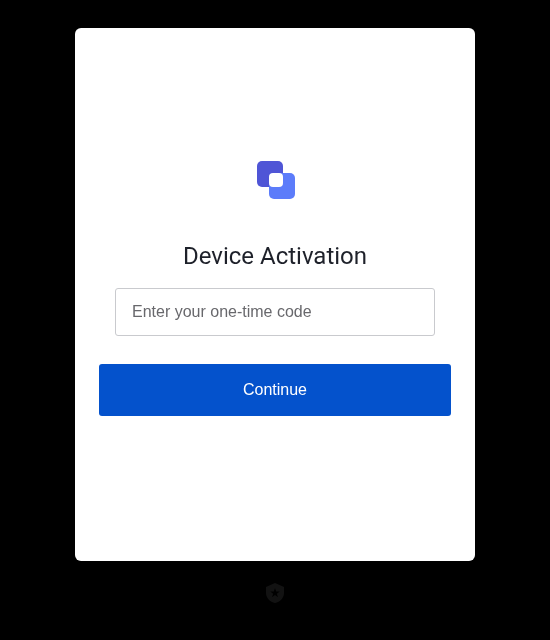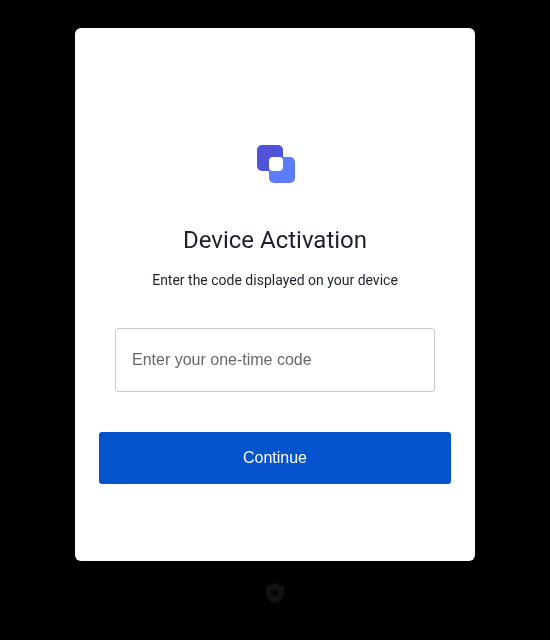--- a/index.html
+++ b/index.html
@@ -19,21 +19,21 @@
     }
     .card {
       width: 400px;
       height: 533px;
       background: #fff;
       border-radius: 6px;
       box-shadow: 0 2px 10px rgba(0,0,0,0.3);
       display: flex;
       flex-direction: column;
       align-items: center;
-      padding: 36px;
+      padding: 52px;
     }
     .logo-wrap {
       margin-top: 75px;
       margin-bottom: 35px;
       display: flex;
       justify-content: center;
     }
     .title {
       font-size: 24px;
       font-weight: 400;
@@ -42,28 +42,28 @@
       margin-bottom: 18px;
     }
     .subtitle {
       font-size: 14px;
       color: #1e212a;
       text-align: center;
       margin-bottom: 40px;
     }
     .code-input {
       width: 320px;
-      height: 64px;
+      height: 48px;
       border: 1px solid #c9cace;
       border-radius: 3px;
       padding: 0 16px;
       font-size: 16px;
       color: #333;
       outline: none;
-      margin-bottom: 40px;
+      margin-bottom: 28px;
     }
     .code-input::placeholder {
       color: #68686c;
     }
     .continue-btn {
       width: 352px;
       height: 52px;
       background: #0452cc;
       border: none;
       border-radius: 3px;
@@ -81,21 +81,20 @@
 
 <div class="card">
   <div class="logo-wrap">
     <svg width="52" height="52" viewBox="0 0 52 52">
       <rect x="8" y="6" width="26" height="26" rx="5" fill="#4F55D6"></rect>
       <rect x="20" y="18" width="26" height="26" rx="5" fill="#5C7CFA"></rect>
       <rect x="20" y="18" width="14" height="14" rx="4" fill="#ffffff"></rect>
     </svg>
   </div>
   <h1 class="title">Device Activation</h1>
-  <p class="subtitle">Enter the code displayed on your device</p>
   <input type="text" class="code-input" placeholder="Enter your one-time code" style="">
   <button class="continue-btn">Continue</button>
 </div>
 
 <div class="footer-badge">
   <svg width="18" height="20" viewBox="0 0 18 20">
     <path d="M9 0 L18 4 L18 10 C18 15 14 19 9 20 C4 19 0 15 0 10 L0 4 Z" fill="#4a4a4a"></path>
     <path d="M9 5 L10.2 8.5 L13.8 8.5 L10.9 10.7 L12 14.2 L9 12 L6 14.2 L7.1 10.7 L4.2 8.5 L7.8 8.5 Z" fill="#000"></path>
   </svg>
 </div>

